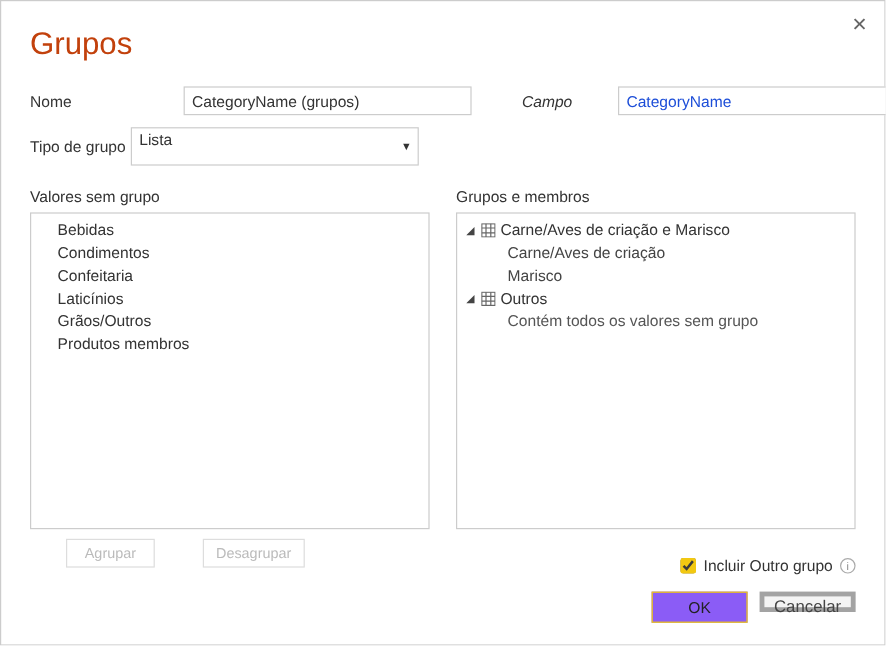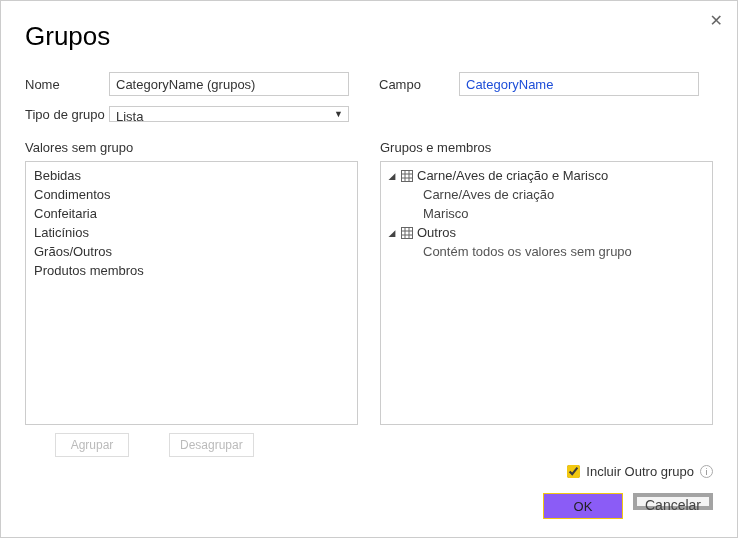--- a/index.html
+++ b/index.html
@@ -24,21 +24,21 @@
     position: absolute;
     top: 10px;
     right: 14px;
     font-size: 16px;
     color: #666;
     cursor: pointer;
   }
   .dialog-title {
     font-size: 26px;
     font-weight: 300;
-    color: #000000;
+    color: #c2410c;
     margin-bottom: 20px;
   }
   .form-row {
     display: flex;
     align-items: flex-end;
     margin-bottom: 10px;
     gap: 6px;
   }
   .field-block {
     display: flex;
@@ -49,29 +49,30 @@
     color: #333;
     width: 84px;
   }
   .text-input {
     height: 24px;
     border: 1px solid #ccc;
     padding: 2px 6px;
     font-size: 13px;
     color: #333;
     background: #fff;
+    margin-left: 44px;
   }
   .text-input[readonly] { color: #1d4ed8; }
   .input-wide { width: 240px; }
   .input-campo { width: 240px; margin-left: 36px;}
-  .campo-label { width: 44px; margin-left: 24px;}
+  .campo-label { width: 44px; margin-left: 36px; font-style: italic;}
   .select-wrap {
     position: relative;
     width: 240px;
-    height: 16px;
+    height: 32px;
   }
   .select-input {
     width: 100%;
     height: 100%;
     border: 1px solid #ccc;
     padding: 2px 6px;
     font-size: 13px;
     color: #333;
     background: #fff;
     cursor: pointer;
@@ -100,20 +101,21 @@
     border: 1px solid #ccc;
     height: 264px;
     padding: 4px 6px;
     overflow: auto;
     font-size: 13px;
   }
   .list-item {
     padding: 2px 2px;
     color: #333;
     cursor: pointer;
+    margin-left: 14px;
   }
   .tree-row {
     display: flex;
     align-items: center;
     gap: 4px;
     padding: 2px 0;
     cursor: pointer;
   }
   .tree-child-row {
     padding: 2px 0 2px 36px;

